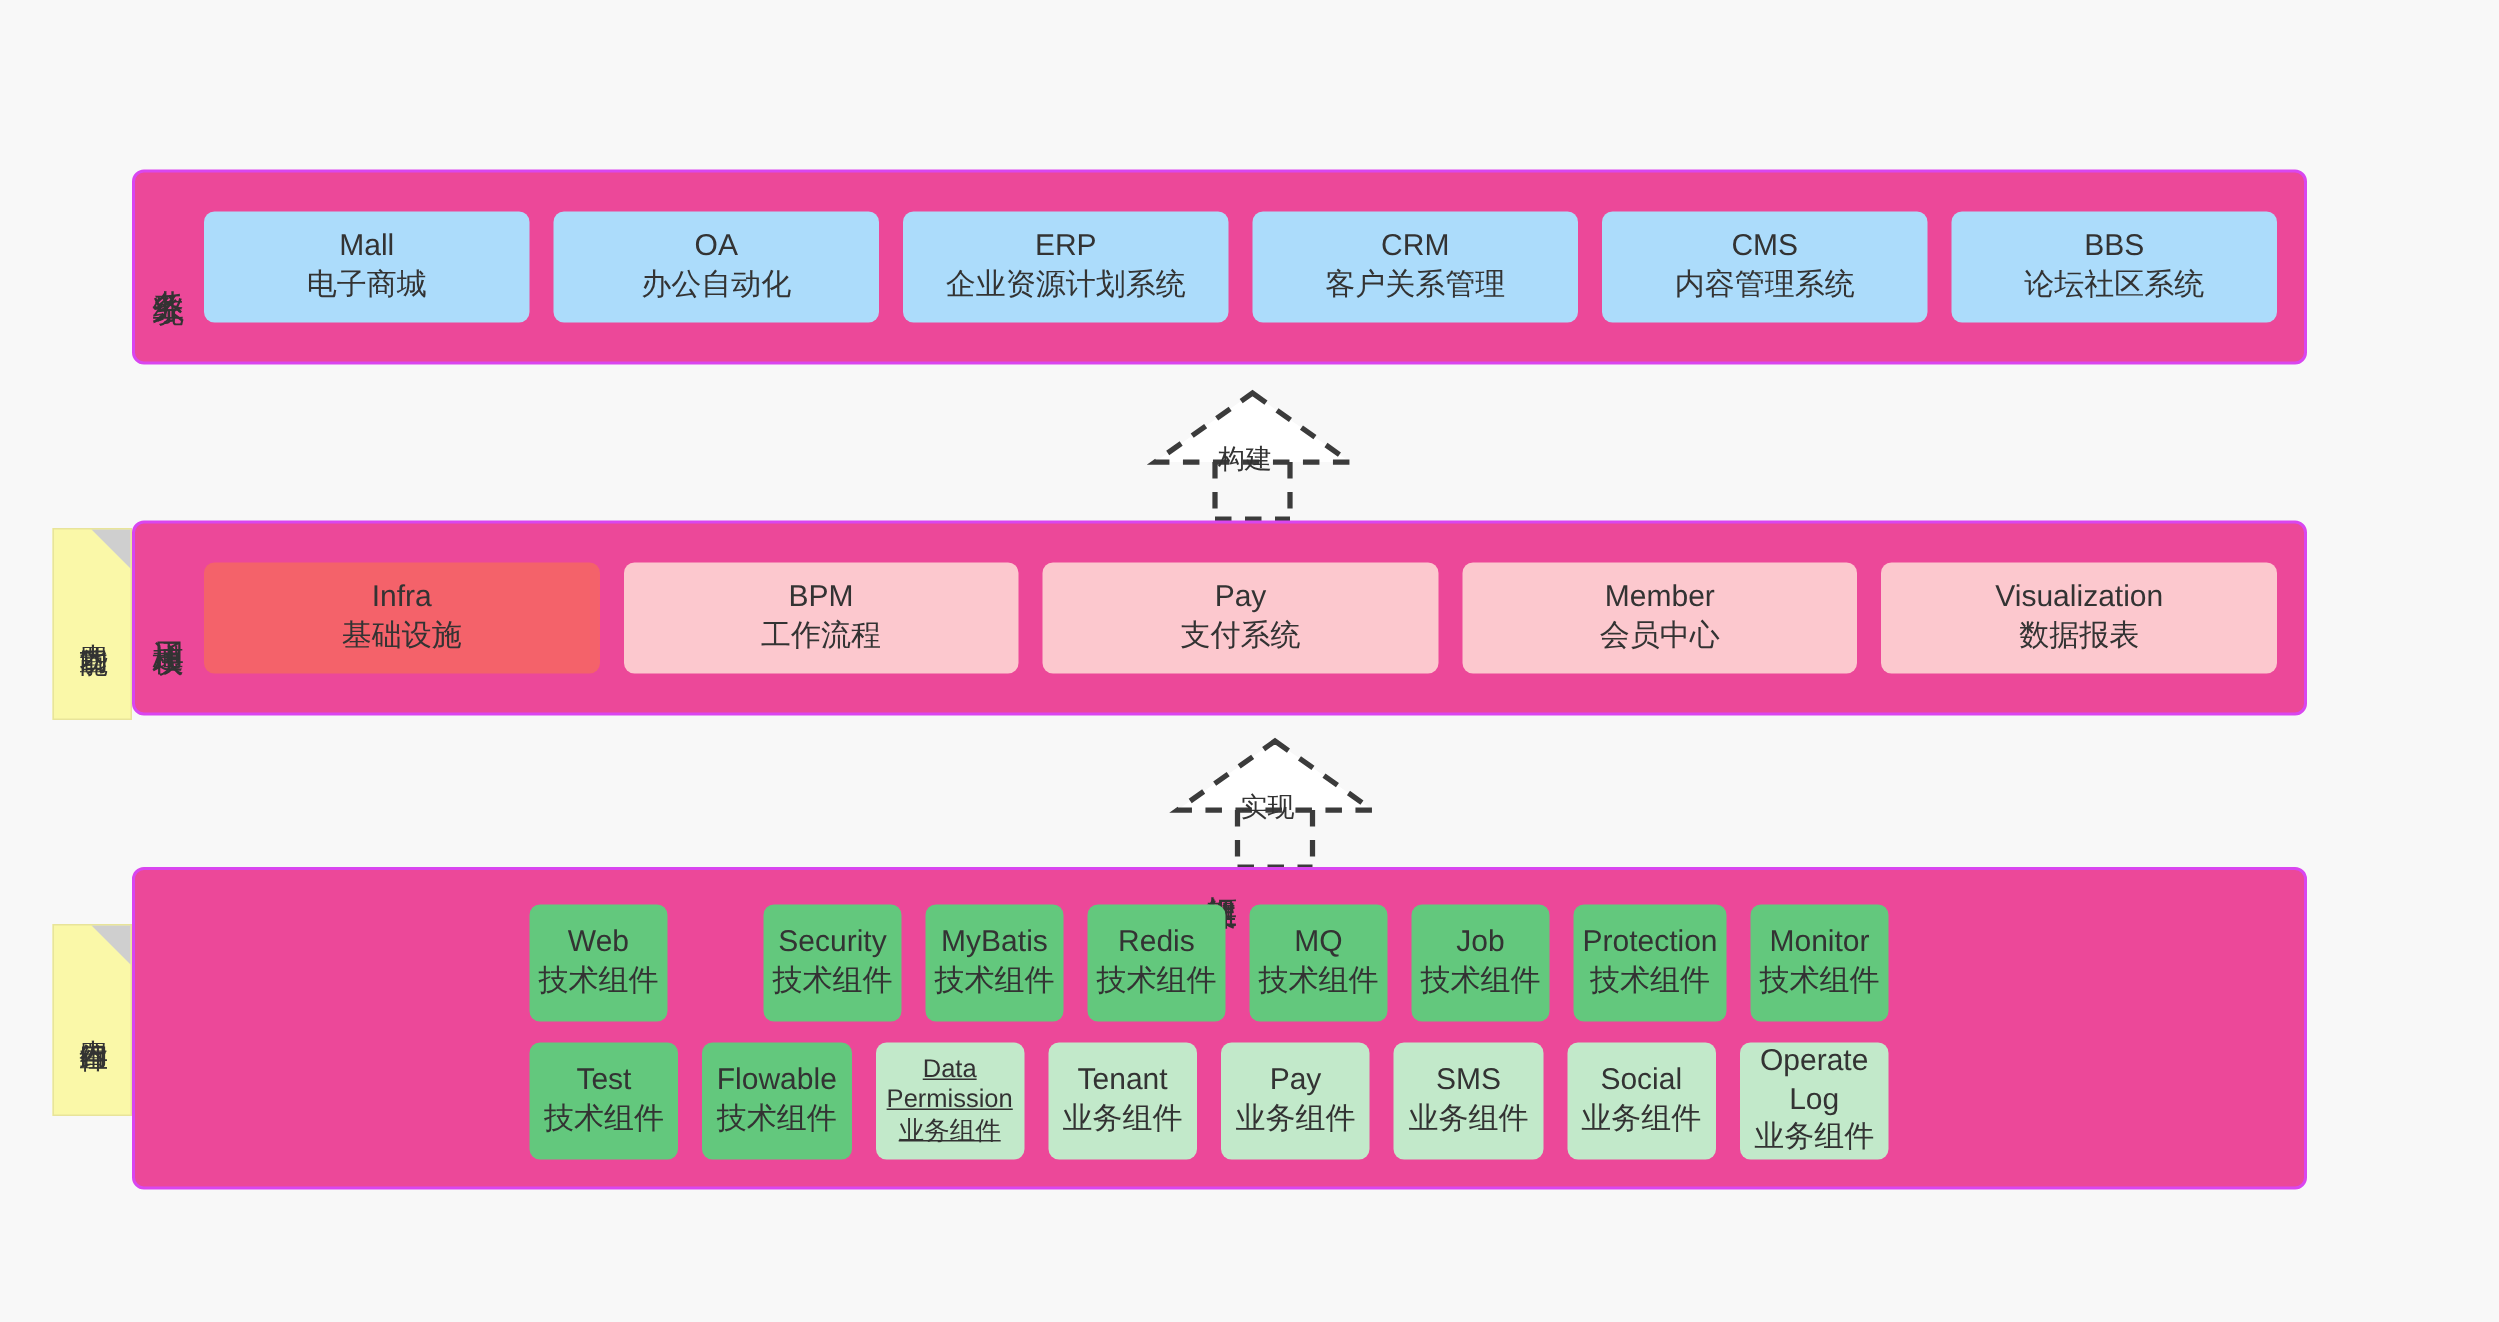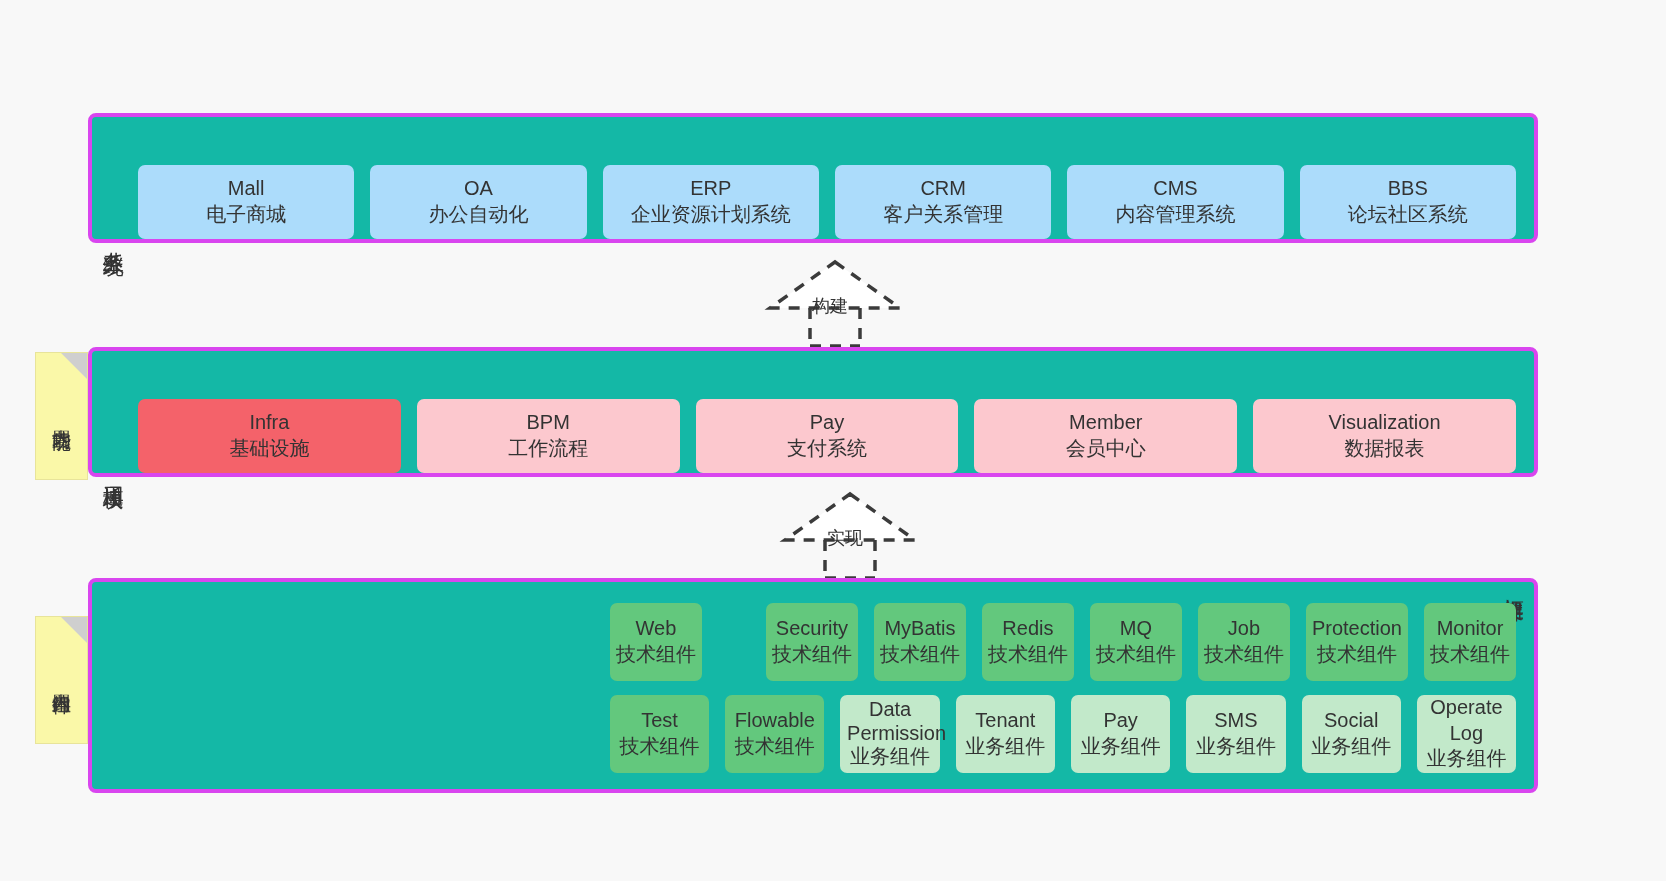--- a/index.html
+++ b/index.html
@@ -20,26 +20,26 @@
     position: absolute;
     left: 0; top: 0;
     width: 1666px;
     height: 881px;
   }
 
   
   .layer {
     position: absolute;
     box-sizing: border-box;
-    background: #14b8a6;
-    border: 4px solid #d946ef;
+    background: #ec4899;
+    border: 2px solid #d946ef;
     border-radius: 8px;
     display: flex;
     flex-direction: row;
-    align-items: flex-end;
+    align-items: center;
   }
 
   .layer-title {
     flex: 0 0 auto;
     width: 42px;
     display: flex;
     align-items: center;
     justify-content: center;
     font-size: 21px;
     line-height: 1.06;
@@ -265,21 +265,21 @@
 
       <div class="row">
         <div class="card green" style="height:78px;">
           <span class="l1">Test</span>
           <span class="l2">技术组件</span>
         </div>
         <div class="card green" style="height:78px;">
           <span class="l1">Flowable</span>
           <span class="l2">技术组件</span>
         </div>
-        <div class="card lgreen" style="height:78px; font-size:20px; line-height:1.18;">
+        <div class="card lgreen" style="height:78px; font-size:17px; line-height:1.18;text-decoration:underline;">
           <span class="l1" style="max-width:86px;">Data Permission</span>
           <span class="l2">业务组件</span>
         </div>
         <div class="card lgreen" style="height:78px;">
           <span class="l1">Tenant</span>
           <span class="l2">业务组件</span>
         </div>
         <div class="card lgreen" style="height:78px;">
           <span class="l1">Pay</span>
           <span class="l2">业务组件</span>

